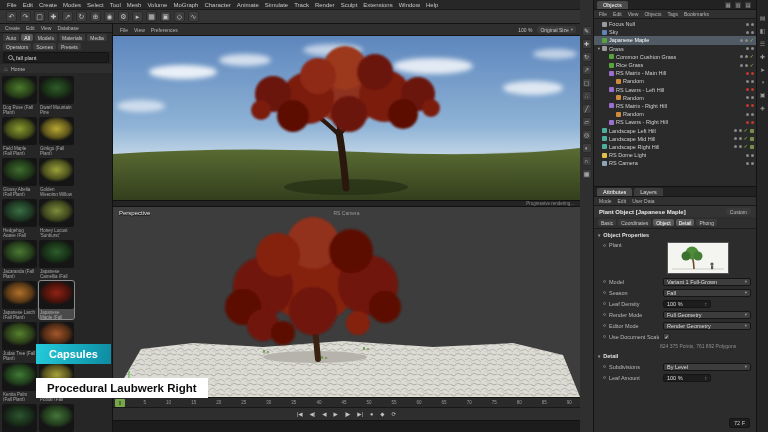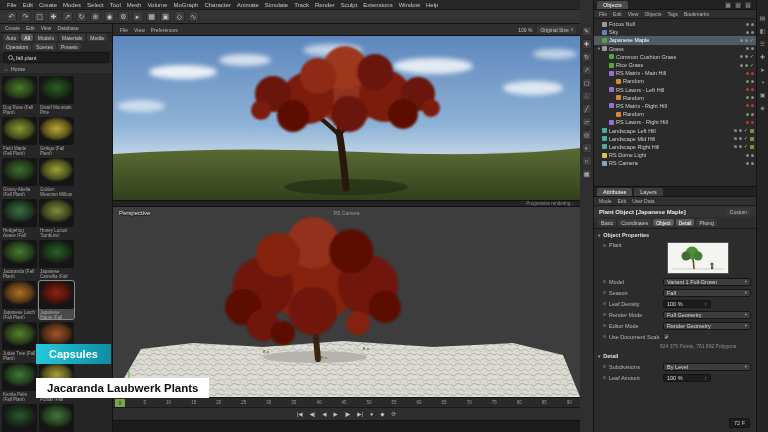--- a/index.html
+++ b/index.html
@@ -770,14 +770,14 @@
       <span class="strip-ic">✚</span>
       <span class="strip-ic">➤</span>
       <span class="strip-ic">◑</span>
       <span class="strip-ic">▣</span>
       <span class="strip-ic">◈</span>
     </div>
 
   <span class="frame-field">72 F</span>
 
   <div class="overlay-badge">Capsules</div>
-  <div class="overlay-title">Jacaranda Laubwerk Plants</div>
+  <div class="overlay-title">Procedural Laubwerk Right</div>
 </div>
 
 </body></html>

